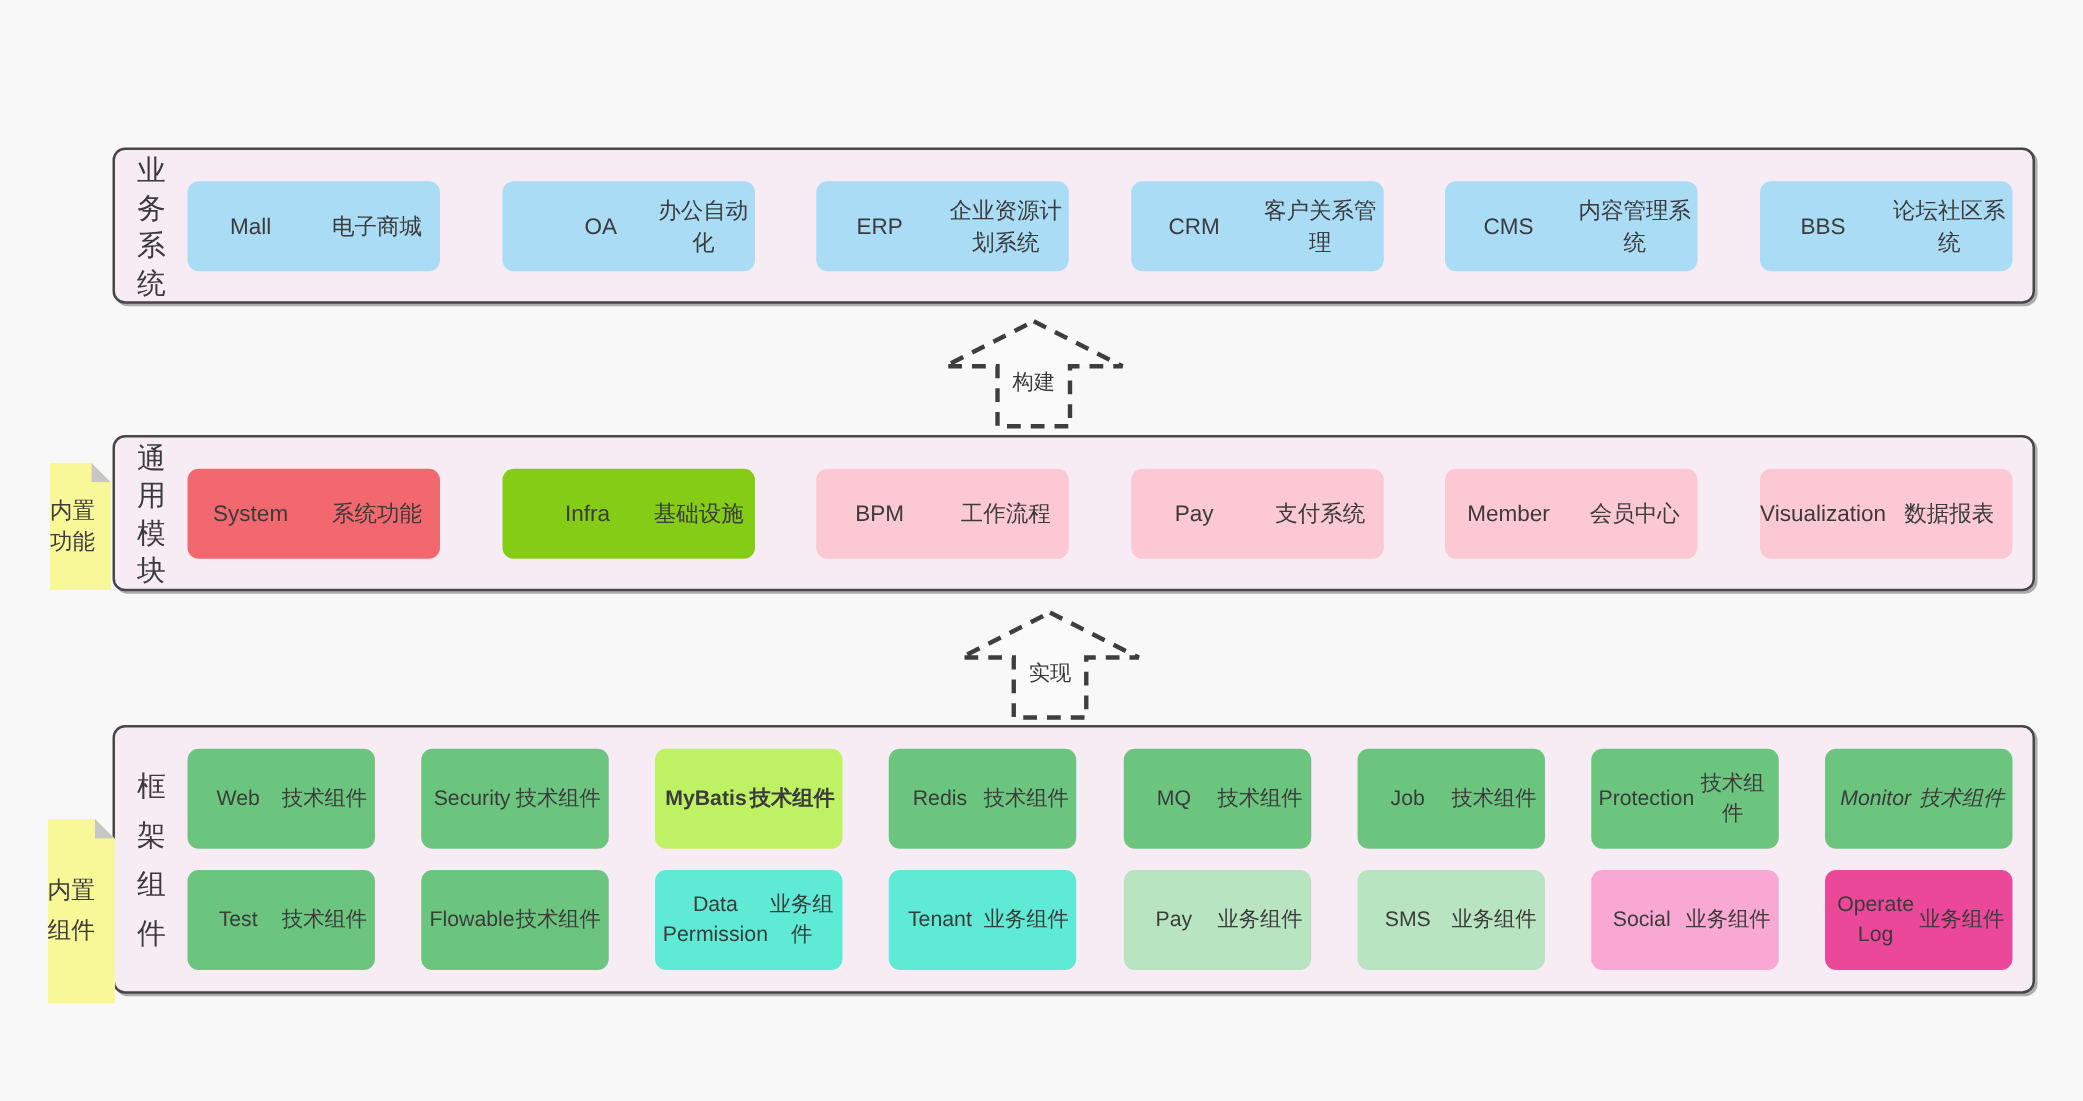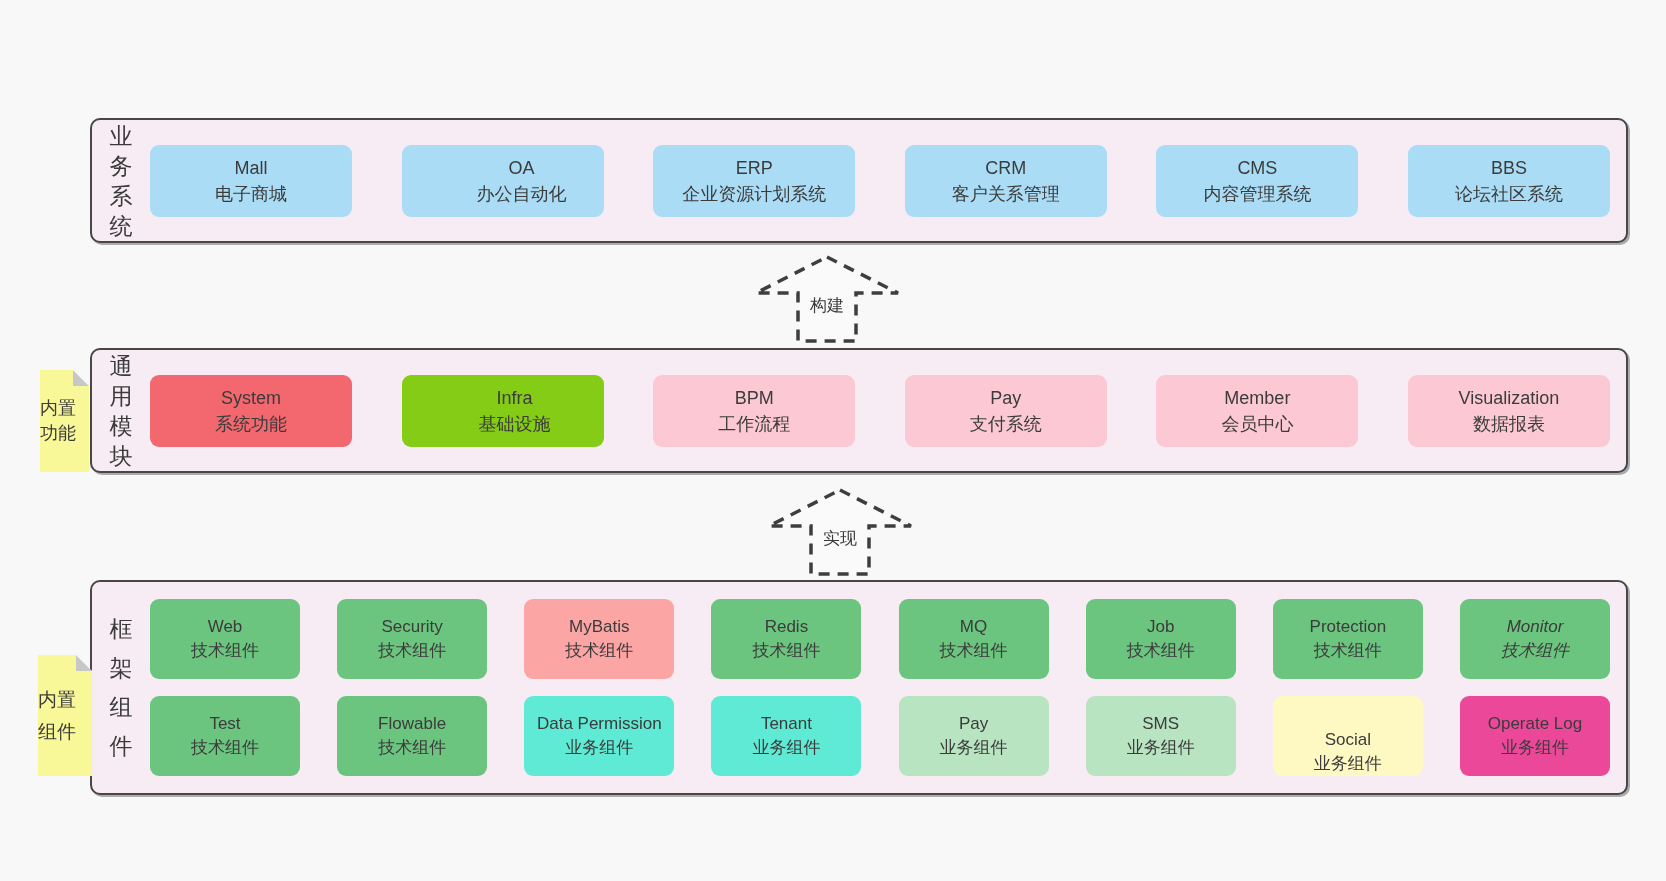--- a/index.html
+++ b/index.html
@@ -45,42 +45,42 @@
     padding:0 16px 0 0;
   }
   .box-row {
     display:flex;
     justify-content:space-between;
     align-items:center;
   }
   
   .box {
     border-radius:9px;
-    display:flex; flex-direction:column;
+    display:flex; flex-direction:row;
     align-items:center; justify-content:center;
     text-align:center;
     font-size:18px; line-height:26px;
   }
   .panel[data-panel="0"] .box,
   .panel[data-panel="1"] .box { width:202px; height:72px; }
   .panel[data-panel="2"] .box { width:150px; height:80px; font-size:17px; line-height:24px; padding:0 6px; }
   .box-name, .box-sub { display:block; width:100%; }
 
   
   .sticky {
     position:absolute;
     background:var(--sticky-yellow,#f9f898);
     clip-path:polygon(0 0, calc(100% - 16px) 0, 100% 16px, 100% 100%, 0 100%);
     display:flex; flex-direction:column;
     align-items:center; justify-content:center;
     font-size:18px;
     z-index:2;
   }
   .sticky[data-sticky="0"] { left:40px; top:370px; width:49px; height:102px; }
-  .sticky[data-sticky="1"] { left:38px; top:655px; width:54px; height:121px; }
+  .sticky[data-sticky="1"] { left:38px; top:655px; width:54px; height:148px; }
   .sticky[data-sticky="0"] .vchar { line-height:25px; }
   .sticky[data-sticky="1"] .vchar { line-height:32px; font-size:19px; }
   .sticky .fold {
     position:absolute; top:0; right:0;
     width:16px; height:16px;
     background:var(--sticky-fold,#c7c7c7);
     clip-path:polygon(0 0, 100% 100%, 0 100%);
   }
 
   
@@ -192,21 +192,21 @@
     <div class="boxes-area">
         <div class="box-row">
           <div class="box" style="background: rgb(108, 197, 127);">
             <span class="box-name">Web</span>
             <span class="box-sub">技术组件</span>
           </div>
           <div class="box" style="background: rgb(108, 197, 127);">
             <span class="box-name">Security</span>
             <span class="box-sub">技术组件</span>
           </div>
-          <div class="box" style="background: #fca5a5;">
+          <div class="box" style="background: #bef264; font-weight: bold;">
             <span class="box-name">MyBatis</span>
             <span class="box-sub">技术组件</span>
           </div>
           <div class="box" style="background: rgb(108, 197, 127);">
             <span class="box-name">Redis</span>
             <span class="box-sub">技术组件</span>
           </div>
           <div class="box" style="background: rgb(108, 197, 127);">
             <span class="box-name">MQ</span>
             <span class="box-sub">技术组件</span>
@@ -242,21 +242,21 @@
             <span class="box-sub">业务组件</span>
           </div>
           <div class="box" style="background: rgb(185, 228, 194);">
             <span class="box-name">Pay</span>
             <span class="box-sub">业务组件</span>
           </div>
           <div class="box" style="background: rgb(185, 228, 194);">
             <span class="box-name">SMS</span>
             <span class="box-sub">业务组件</span>
           </div>
-          <div class="box" style="background: #fef9c3; justify-content: flex-end;">
+          <div class="box" style="background: #f9a8d4; justify-content: flex-end;">
             <span class="box-name">Social</span>
             <span class="box-sub">业务组件</span>
           </div>
           <div class="box" style="background: #ec4899;">
             <span class="box-name">Operate Log</span>
             <span class="box-sub">业务组件</span>
           </div>
         </div>
       </div>
   </section>

